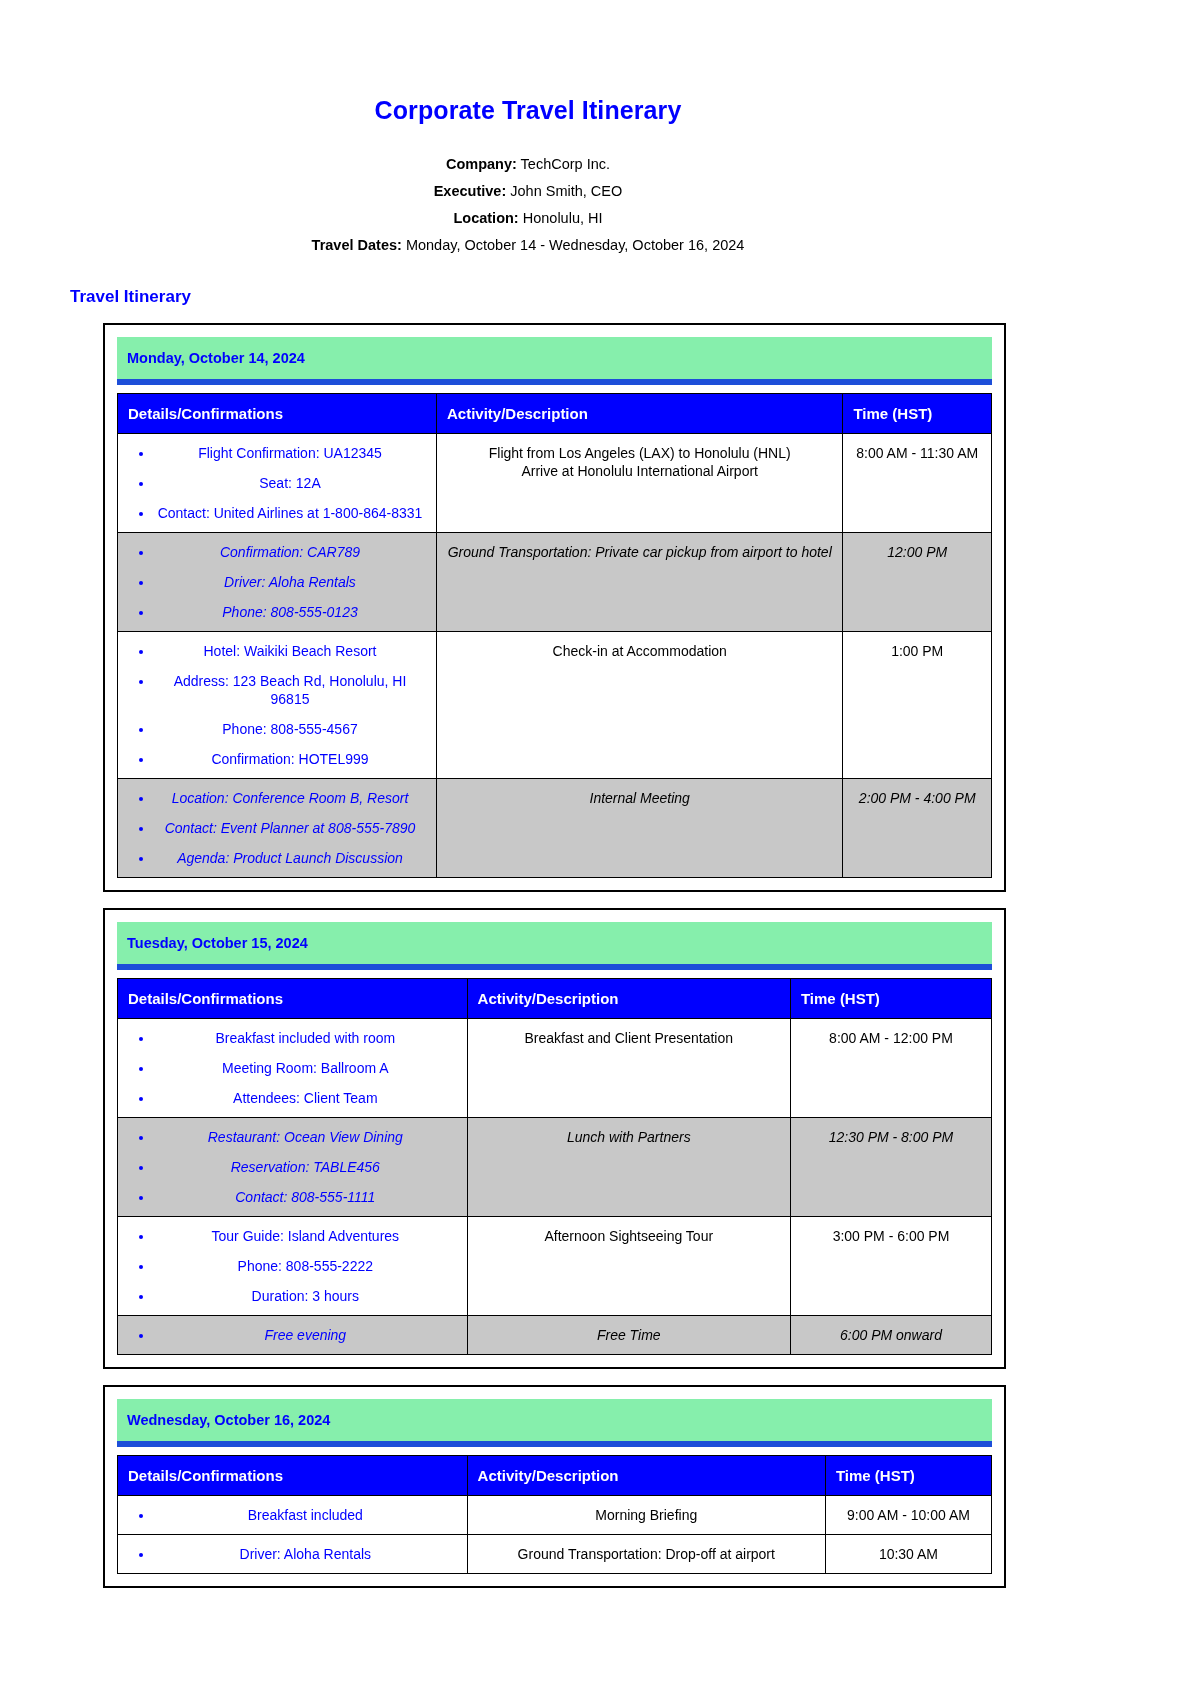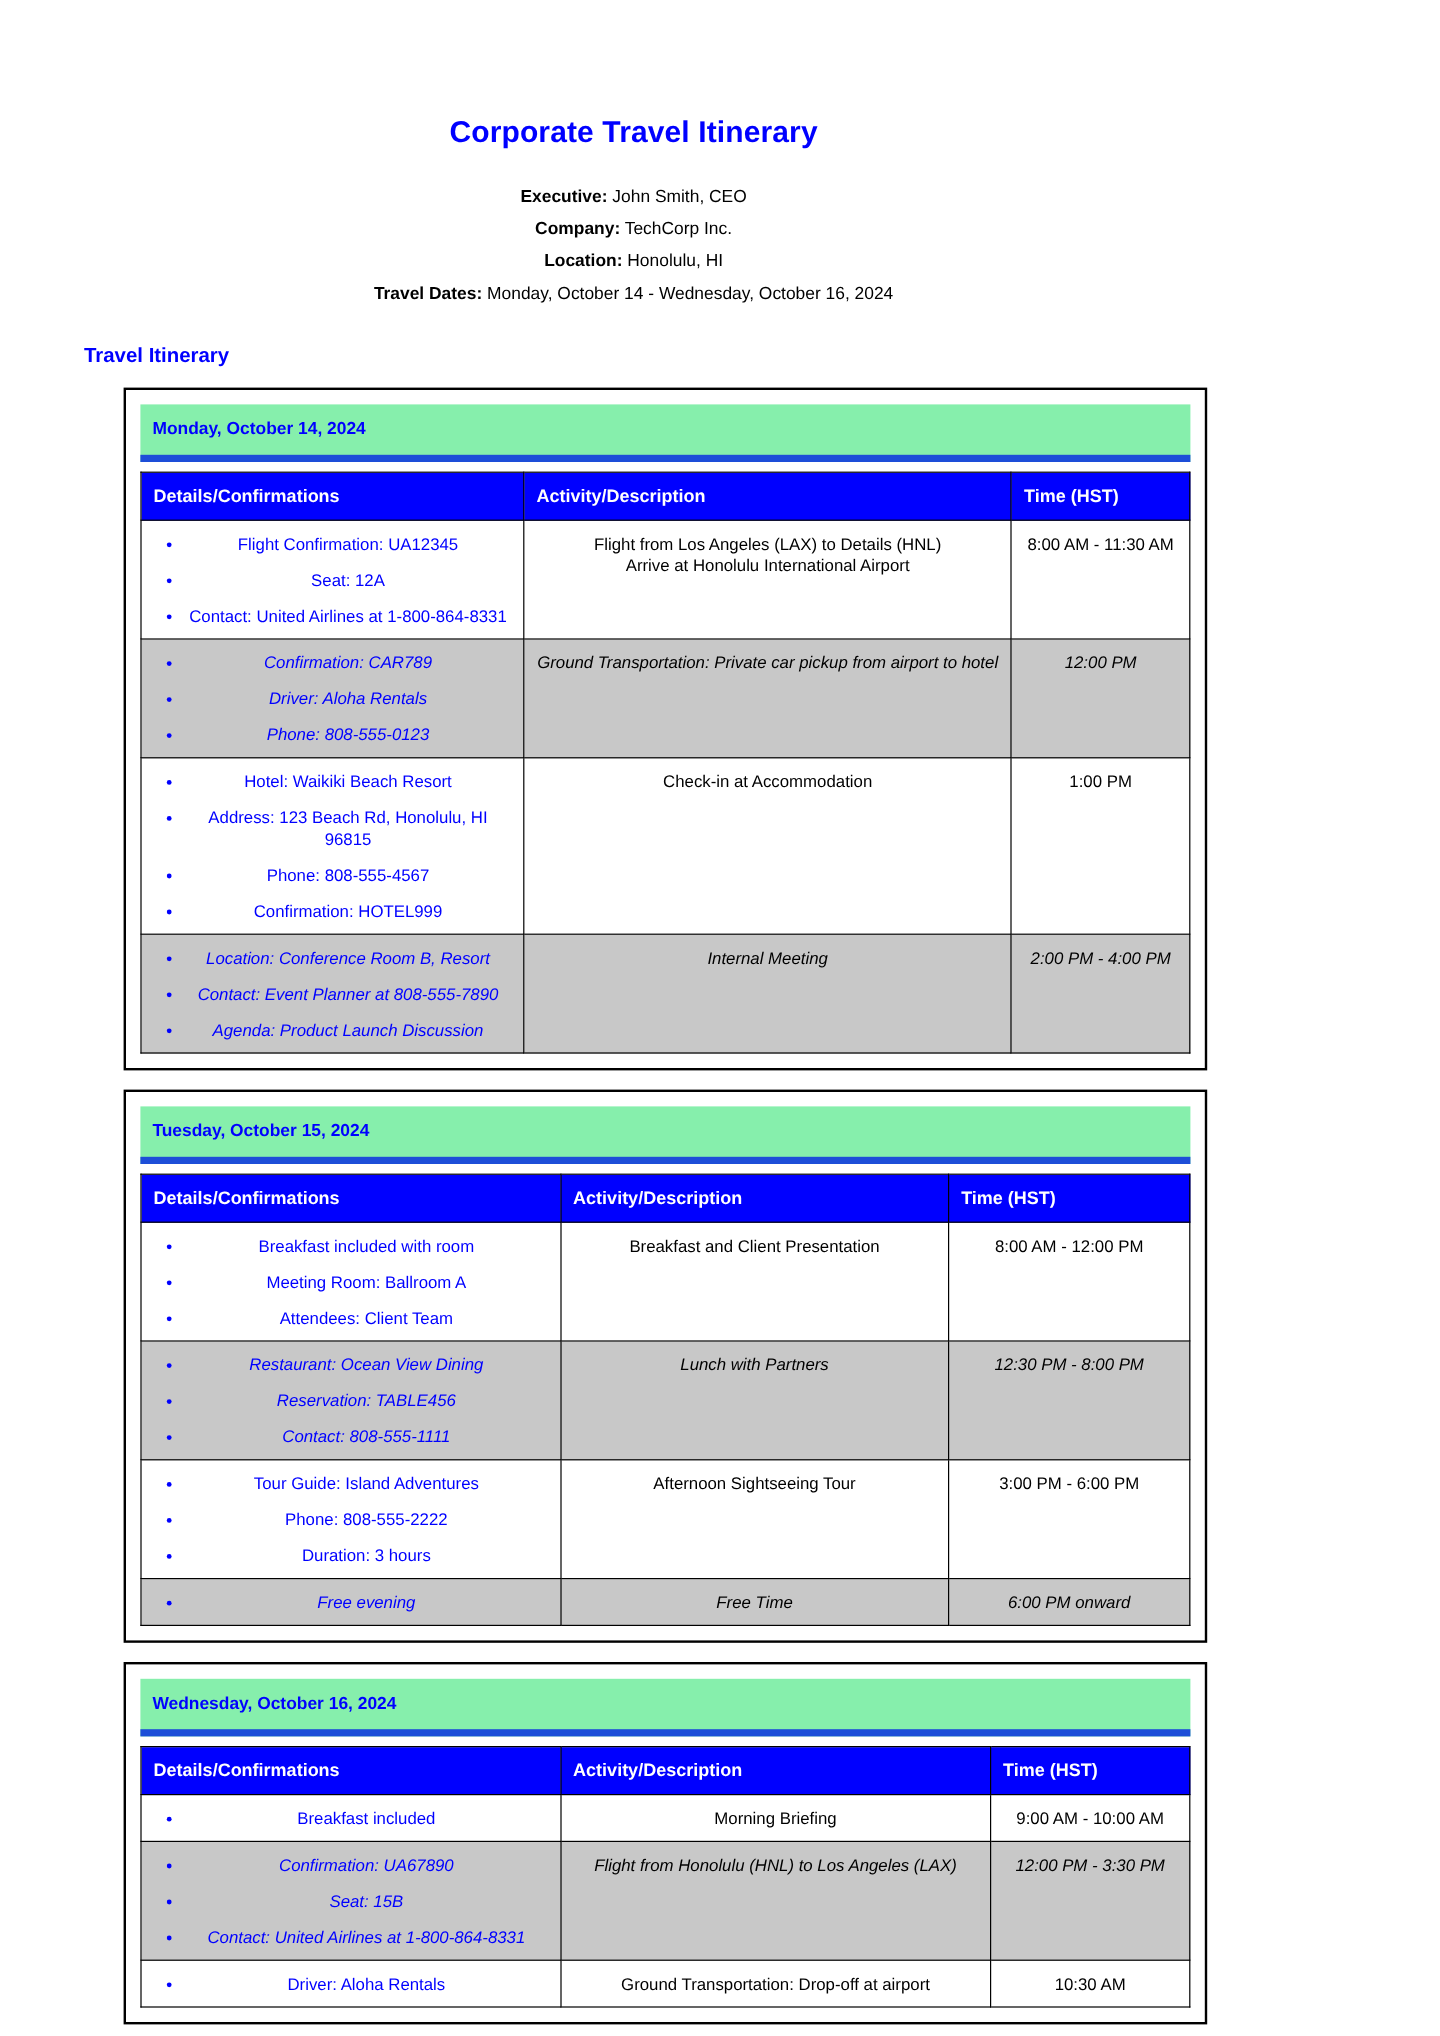--- a/index.html
+++ b/index.html
@@ -127,22 +127,22 @@
   .cols-c col.c3 { width: 19.0%; }
 </style>
 </head>
 <body>
 
 <div class="page">
 
   <h1 class="doc-title">Corporate Travel Itinerary</h1>
 
   <div id="meta-container">
+      <p class="meta-line"><span class="lbl">Company:</span> <span>TechCorp Inc.</span></p>
       <p class="meta-line"><span class="lbl">Executive:</span> <span>John Smith, CEO</span></p>
-      <p class="meta-line"><span class="lbl">Company:</span> <span>TechCorp Inc.</span></p>
       <p class="meta-line"><span class="lbl">Location:</span> <span>Honolulu, HI</span></p>
       <p class="meta-line"><span class="lbl">Travel Dates:</span> <span>Monday, October 14 - Wednesday, October 16, 2024</span></p>
     </div>
 
   <h2 class="section-heading">Travel Itinerary</h2>
 
   <div id="days-container">
       <div class="day-block">
         <div class="day-header">Monday, October 14, 2024</div>
         <table class="itinerary cols-a">
@@ -161,21 +161,21 @@
           <tbody>
             <tr class="row-odd">
               <td class="details">
                 <ul>
                   <li>Flight Confirmation: UA12345</li>
                   <li>Seat: 12A</li>
                   <li>Contact: United Airlines at 1-800-864-8331</li>
                 </ul>
               </td>
               <td class="activity">
-                <span class="ln">Flight from Los Angeles (LAX) to Details (HNL)</span>
+                <span class="ln">Flight from Los Angeles (LAX) to Honolulu (HNL)</span>
                 <span class="ln">Arrive at Honolulu International Airport</span>
               </td>
               <td class="time">8:00 AM - 11:30 AM</td>
             </tr>
             <tr class="row-even">
               <td class="details">
                 <ul>
                   <li>Confirmation: CAR789</li>
                   <li>Driver: Aloha Rentals</li>
                   <li>Phone: 808-555-0123</li>
@@ -305,33 +305,20 @@
               <td class="details">
                 <ul>
                   <li>Breakfast included</li>
                 </ul>
               </td>
               <td class="activity">
                 <span class="ln">Morning Briefing</span>
               </td>
               <td class="time">9:00 AM - 10:00 AM</td>
             </tr>
-            <tr class="row-even">
-              <td class="details">
-                <ul>
-                  <li>Confirmation: UA67890</li>
-                  <li>Seat: 15B</li>
-                  <li>Contact: United Airlines at 1-800-864-8331</li>
-                </ul>
-              </td>
-              <td class="activity">
-                <span class="ln">Flight from Honolulu (HNL) to Los Angeles (LAX)</span>
-              </td>
-              <td class="time">12:00 PM - 3:30 PM</td>
-            </tr>
             <tr class="row-odd">
               <td class="details">
                 <ul>
                   <li>Driver: Aloha Rentals</li>
                 </ul>
               </td>
               <td class="activity">
                 <span class="ln">Ground Transportation: Drop-off at airport</span>
               </td>
               <td class="time">10:30 AM</td>

